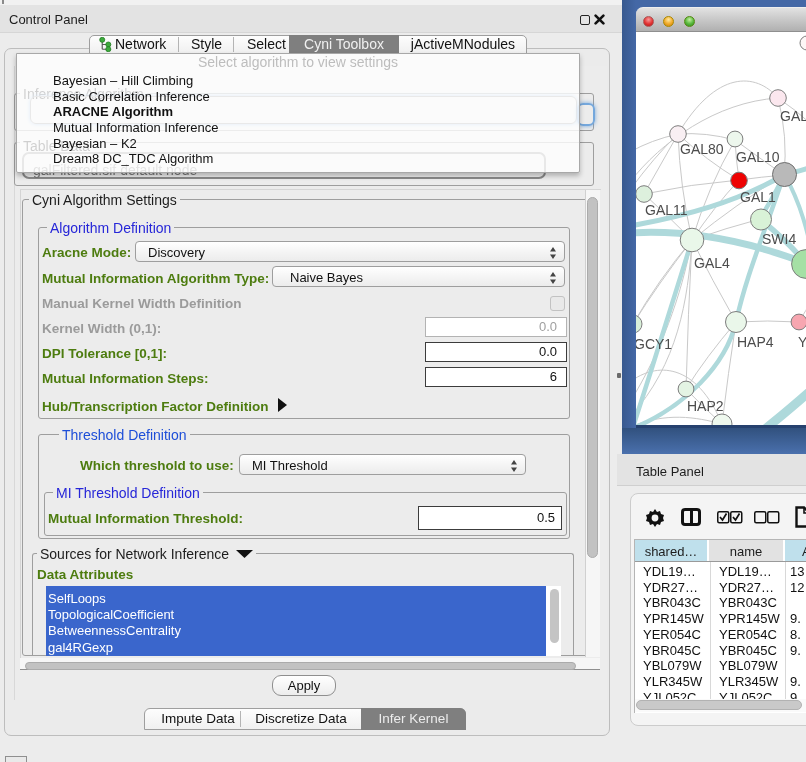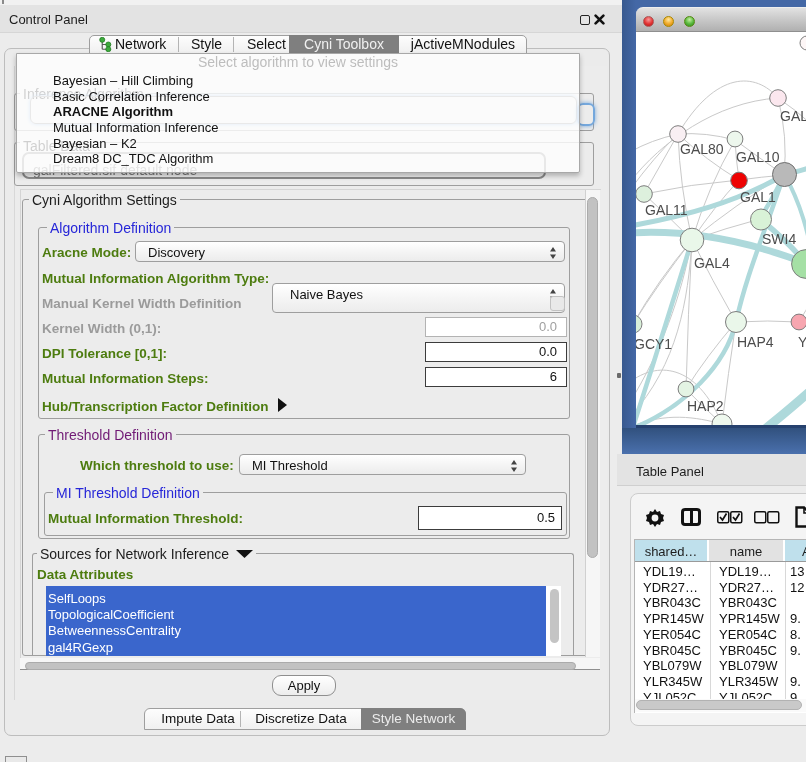--- a/index.html
+++ b/index.html
@@ -181,41 +181,41 @@
   <div class="gcap" style="left:8px;color:#2626d8;">Algorithm Definition</div>
 </div>
 <div class="a lbl" style="left:42px;top:245px;">Aracne Mode:</div>
 <div class="a combo" style="left:135px;top:241px;width:430px;height:21px;">
       <span style="position:absolute;left:12px;top:3px;">Discovery</span>
       <svg style="position:absolute;right:7px;top:5px;" width="8" height="12" viewBox="0 0 8 12">
         <path d="M4 0 L7 4.4 L1 4.4 Z M4 12 L7 7.6 L1 7.6 Z" fill="#444"></path>
       </svg>
     </div>
 <div class="a lbl" style="left:42px;top:271px;">Mutual Information Algorithm Type:</div>
-<div class="a combo" style="left:272px;top:266px;width:293px;height:30px;margin-top:17px;">
+<div class="a combo" style="left:272px;top:266px;width:293px;height:21px;">
       <span style="position:absolute;left:17px;top:3px;">Naive Bayes</span>
       <svg style="position:absolute;right:7px;top:5px;" width="8" height="12" viewBox="0 0 8 12">
         <path d="M4 0 L7 4.4 L1 4.4 Z M4 12 L7 7.6 L1 7.6 Z" fill="#444"></path>
       </svg>
     </div>
 <div class="a glbl" style="left:42px;top:296px;">Manual Kernel Width Definition</div>
 <div class="a" style="left:550px;top:296px;width:13px;height:13px;background:#e9e9e9;border:1px solid #c2c2c2;border-radius:3px;"></div>
 <div class="a glbl" style="left:42px;top:321px;">Kernel Width (0,1):</div>
 <div class="a field" style="left:425px;top:317px;width:142px;height:20px;border-color:#b3b3b3;color:#a0a0a0;line-height:18px;">0.0</div>
 <div class="a lbl" style="left:42px;top:346px;">DPI Tolerance [0,1]:</div>
 <div class="a field" style="left:425px;top:342px;width:142px;height:20px;line-height:18px;">0.0</div>
 <div class="a lbl" style="left:42px;top:371px;">Mutual Information Steps:</div>
 <div class="a field" style="left:425px;top:367px;width:142px;height:20px;line-height:18px;">6</div>
 <div class="a lbl" style="left:42px;top:399px;">Hub/Transcription Factor Definition</div>
 <svg class="a" style="left:277px;top:398px;" width="11" height="14" viewBox="0 0 11 14">
       <path d="M1 0 L10 7 L1 14 Z" fill="#111"></path>
     </svg>
 
 <div class="a gbox" style="left:38px;top:434px;width:532px;height:105px;">
-  <div class="gcap" style="left:6px;color:#701a75;">Threshold Definition</div>
+  <div class="gcap" style="left:20px;color:#1d4ed8;">Threshold Definition</div>
 </div>
 <div class="a lbl" style="left:80px;top:458px;">Which threshold to use:</div>
 <div class="a combo" style="left:239px;top:454px;width:287px;height:21px;text-align:center;">
       <span style="position:absolute;left:12px;top:3px;">MI Threshold</span>
       <svg style="position:absolute;right:7px;top:5px;" width="8" height="12" viewBox="0 0 8 12">
         <path d="M4 0 L7 4.4 L1 4.4 Z M4 12 L7 7.6 L1 7.6 Z" fill="#444"></path>
       </svg>
     </div>
 <div class="a gbox" style="left:44px;top:492px;width:523px;height:44px;">
   <div class="gcap" style="left:8px;color:#2626d8;">MI Threshold Definition</div>
@@ -239,21 +239,21 @@
 <div class="a" style="left:587px;top:197px;width:11px;height:361px;background:#c2c2c2;border:1px solid #ababab;border-radius:5.5px;box-sizing:border-box;"></div>
 <div class="a" style="left:20px;top:658px;width:580px;height:12px;background:#f6f6f6;border-bottom:1px solid #8f8f8f;box-sizing:border-box;"></div>
 <div class="a" style="left:25px;top:661.5px;width:551px;height:8px;background:#c2c2c2;border:1px solid #ababab;border-radius:4px;box-sizing:border-box;"></div>
 
 <div class="a" style="left:272px;top:675px;width:64px;height:21px;background:linear-gradient(#ffffff,#ededed);border:1px solid #8f8f8f;border-radius:9px;box-sizing:border-box;text-align:center;font-size:13px;color:#111;line-height:19px;">Apply</div>
 
 <div class="a" style="left:144px;top:708px;width:322px;height:22px;box-sizing:border-box;border:1px solid #9e9e9e;border-radius:6px 6px 0 0;background:linear-gradient(#fdfdfd,#f0f0f0);"></div>
 <div class="a" style="left:240px;top:711px;width:1px;height:16px;background:#b4b4b4;"></div>
 <div class="a" style="left:152px;top:708px;width:92px;height:22px;line-height:22px;text-align:center;font-size:13.5px;color:#111;">Impute Data</div>
 <div class="a" style="left:241px;top:708px;width:120px;height:22px;line-height:22px;text-align:center;font-size:13.5px;color:#111;">Discretize Data</div>
-<div class="a" style="left:361px;top:708px;width:105px;height:22px;line-height:22px;text-align:center;font-size:13.5px;color:#ececec;background:#7f7f7f;border-radius:0 6px 0 0;">Style Network</div>
+<div class="a" style="left:361px;top:708px;width:105px;height:22px;line-height:22px;text-align:center;font-size:13.5px;color:#ececec;background:#7f7f7f;border-radius:0 6px 0 0;">Infer Kernel</div>
 
 <div class="a" style="left:5px;top:756px;width:20px;height:10px;background:#e9e9e9;border:1px solid #8f8f8f;"></div>
 
 <div class="a" style="left:617px;top:373px;width:4px;height:5px;background:#6a6a6a;border-radius:1px;"></div>
 
 <div class="a" style="left:89px;top:35px;width:438px;height:18.5px;box-sizing:border-box;border:1px solid #9e9e9e;border-radius:5px 5px 0 0;background:linear-gradient(#fdfdfd,#f0f0f0);"></div>
 <div class="a" style="left:178px;top:37px;width:1px;height:15px;background:#b4b4b4;"></div>
 <div class="a" style="left:233px;top:37px;width:1px;height:15px;background:#b4b4b4;"></div>
 <svg class="a" style="left:99px;top:37px;" width="13" height="15" viewBox="0 0 13 16">
       <path d="M3 3 L3 13 M3 8 L9.5 8 M3 13 L9.5 13" stroke="#555" stroke-width="1.2" fill="none"></path>

